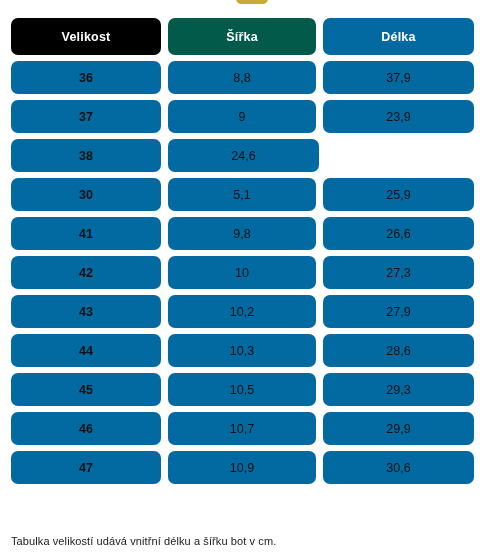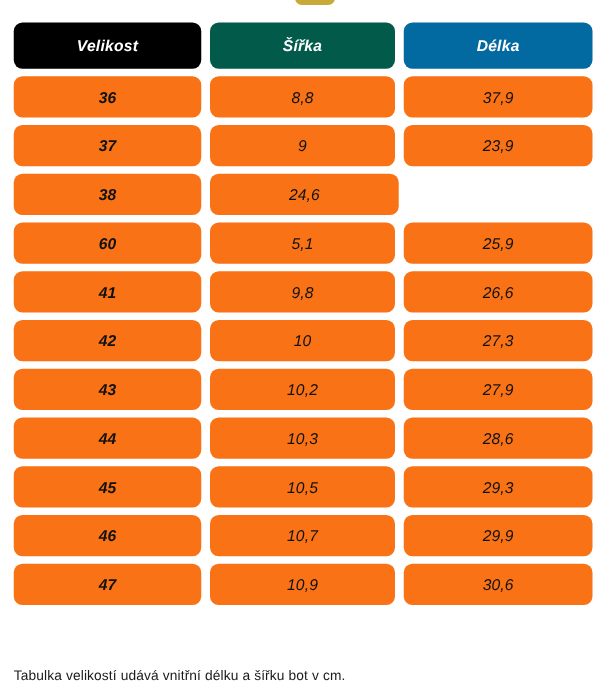--- a/index.html
+++ b/index.html
@@ -35,21 +35,20 @@
   }
 
   .size-table {
     position: absolute;
     left: 11px;
     top: 18px;
     width: 459px;
     display: flex;
     flex-direction: column;
     gap: 6px;
-    font-style: italic;
   }
 
   .row {
     display: flex;
     gap: 7px;
   }
 
   .cell {
     border-radius: 7px;
     box-sizing: border-box;
@@ -73,21 +72,21 @@
     color: #ffffff;
     font-weight: bold;
     font-size: 12.5px;
     letter-spacing: 0.2px;
   }
   .header-row .col-size   { background: #000000; }
   .header-row .col-width  { background: #025a4b; }
   .header-row .col-length { background: #0369a1; }
 
   
-  .body-row .cell { background: #f97316; }
+  .body-row .cell { background: #0369a1; }
   .body-row .col-size { font-weight: bold; }
 
   .table-note {
     position: absolute;
     left: 11px;
     top: 535px;
     font-size: 11px;
     color: #1a1a1a;
     letter-spacing: 0.1px;
     white-space: nowrap;
@@ -120,21 +119,21 @@
     <div class="cell col-length">23,9</div>
   </div>
 
   <div class="row body-row">
     <div class="cell col-size">38</div>
     <div class="cell col-length">24,6</div>
   </div>
 
 
   <div class="row body-row">
-    <div class="cell col-size">60</div>
+    <div class="cell col-size">30</div>
     <div class="cell col-width">5,1</div>
     <div class="cell col-length">25,9</div>
   </div>
 
   <div class="row body-row">
     <div class="cell col-size">41</div>
     <div class="cell col-width">9,8</div>
     <div class="cell col-length">26,6</div>
   </div>
 

